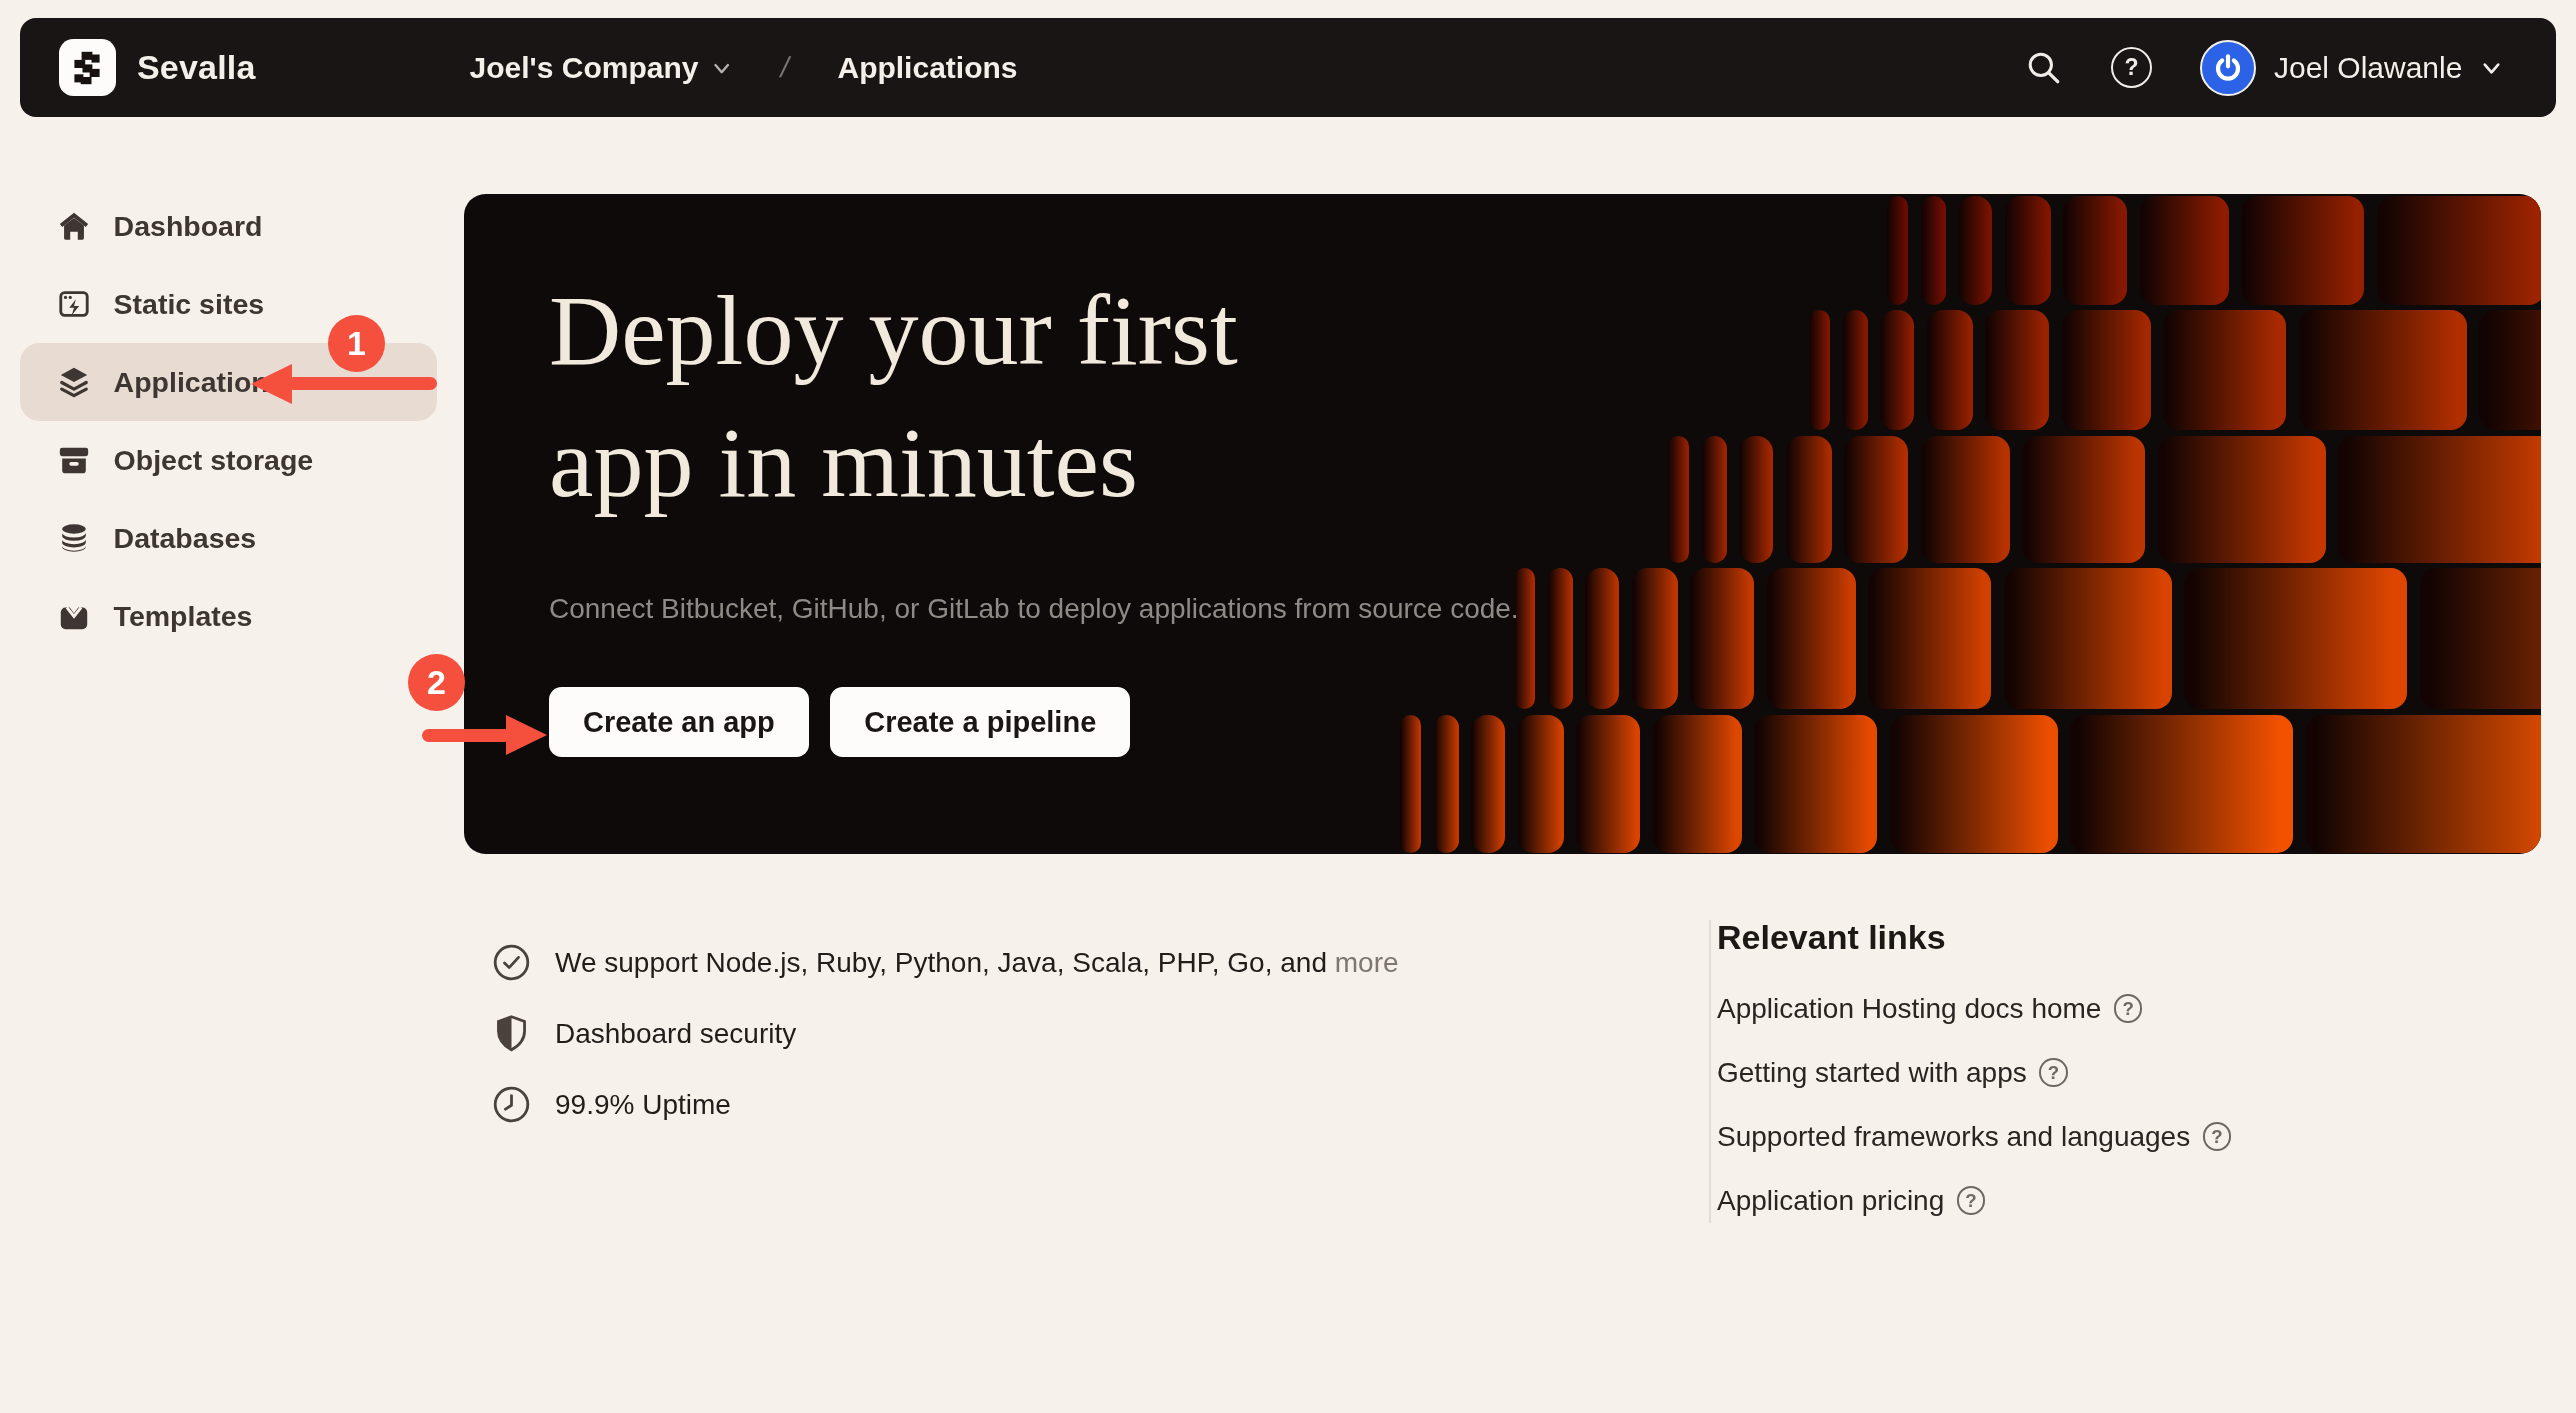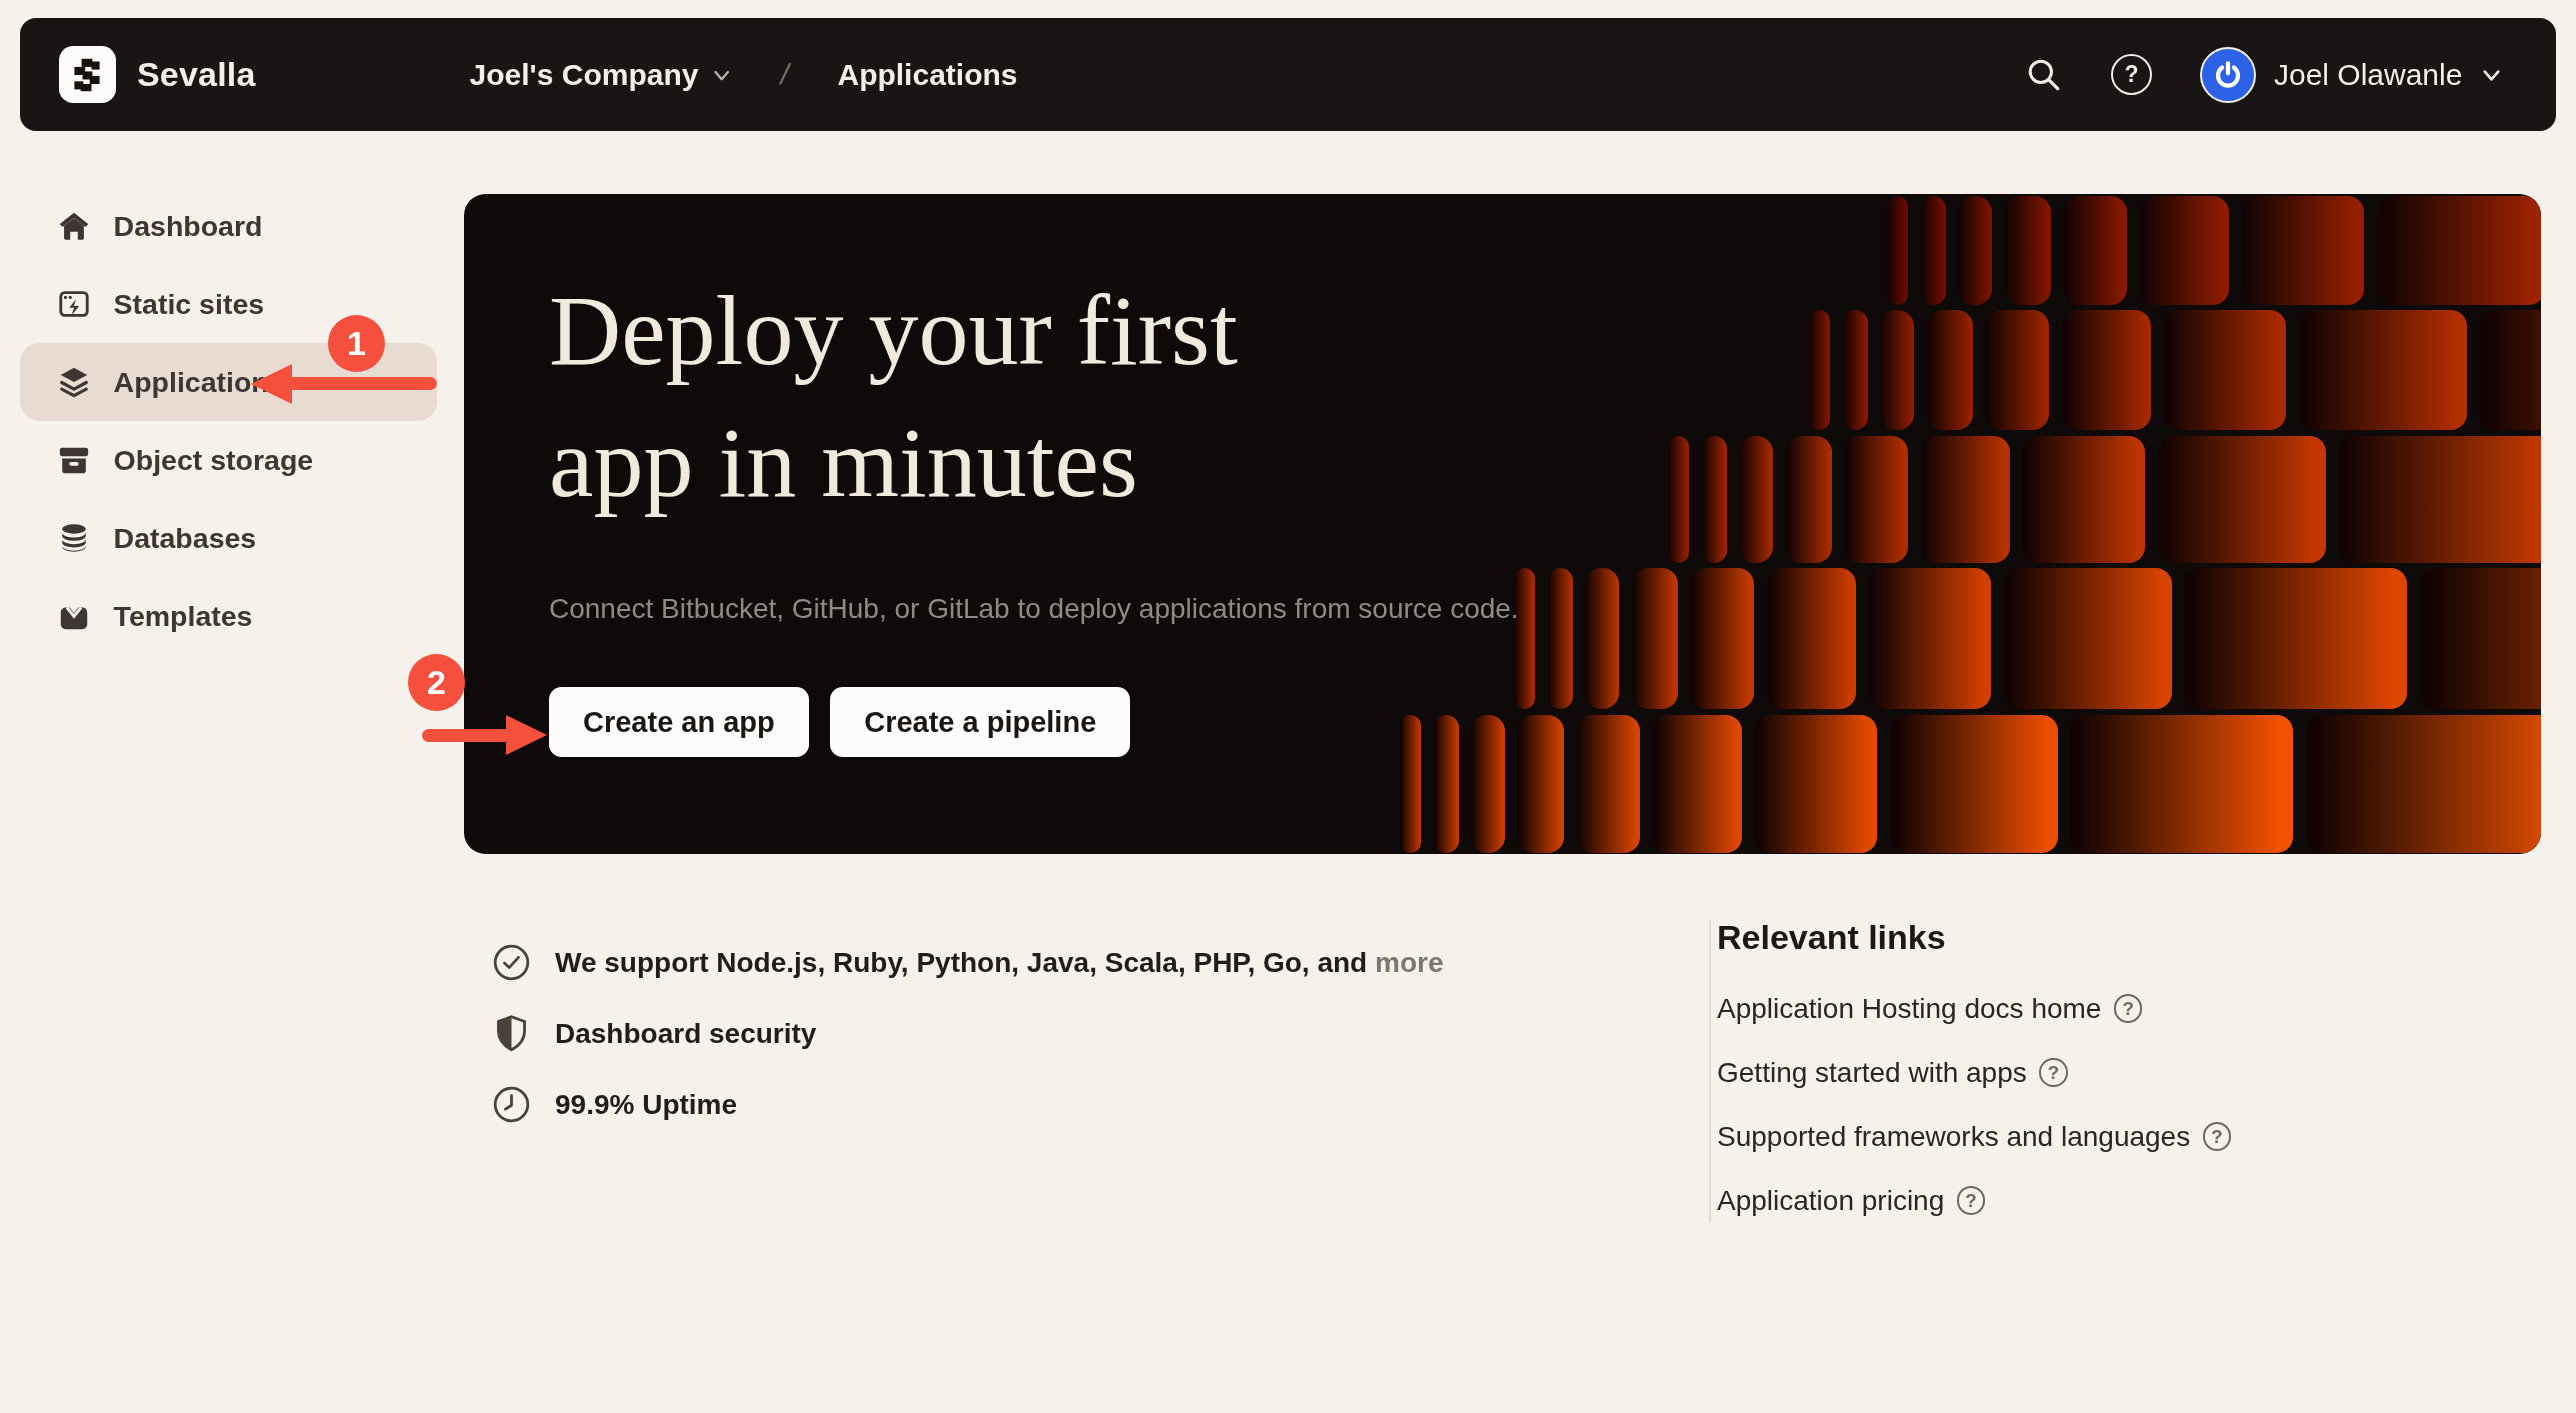--- a/index.html
+++ b/index.html
@@ -4,21 +4,21 @@
 <style>
   html,body{margin:0;padding:0;}
   body{
     width:2576px;height:1414px;position:relative;overflow:hidden;
     background:#f7f1eb;
     font-family:"Liberation Sans", sans-serif;
     -webkit-font-smoothing:antialiased;
   }
   
   .topbar{
-    position:absolute;left:19.6px;top:18px;right:19.6px;height:113px;
+    position:absolute;left:19.6px;top:18px;right:19.6px;height:99px;
     background:#1a1515;border-radius:16px;
     display:flex;align-items:center;padding:0 53px 0 39px;box-sizing:border-box;
     color:#f4efe9;
   }
   .logo-box{width:57px;height:57px;background:#fdfcfa;border-radius:14.3px;
     display:flex;align-items:center;justify-content:center;flex:none;}
   .brand{font-size:34px;font-weight:700;margin-left:21.4px;letter-spacing:0.2px;}
   .crumbs{display:flex;align-items:center;margin-left:214px;gap:29px;}
   .crumb-company{font-size:30px;font-weight:600;display:flex;align-items:center;gap:12.5px;cursor:pointer;}
   .crumb-sep{font-size:28.5px;color:#7b7570;margin:0 19.6px;transform:skewX(-12deg);}
@@ -57,21 +57,21 @@
     margin:71px 0 0 0;
   }
   .hero-sub{color:#8f8a85;font-size:28px;margin-top:64px;}
   .hero-btns{display:flex;gap:21.4px;margin-top:62px;}
   .btn{height:70px;background:#fdfcfb;border:none;border-radius:12.5px;
     padding:0 34px;font-family:"Liberation Sans",sans-serif;
     font-size:29px;font-weight:600;color:#1a1613;cursor:pointer;
     display:flex;align-items:center;justify-content:center;}
   
   .features{position:absolute;left:491px;top:927px;}
-  .feature-row{height:71px;display:flex;align-items:center;gap:23px;font-weight:bold;}
+  .feature-row{height:71px;display:flex;align-items:center;gap:23px;}
   .feature-text{font-size:28px;color:#221d1a;}
   .feature-link{color:#7d7671;cursor:pointer;}
   .v-divider{position:absolute;left:1709px;top:920px;width:1.8px;height:303px;background:#e4ddd5;}
   .links{position:absolute;left:1717px;top:918px;width:677px;}
   .links-heading{font-size:34px;font-weight:700;color:#1c1815;height:39px;margin-bottom:19.6px;}
   .link-row{height:64px;display:flex;align-items:center;gap:12.5px;cursor:pointer;}
   .link-text{font-size:28px;color:#2a2522;}
   .help-sm{width:28.5px;height:28.5px;border:2.2px solid #6f6862;color:#6f6862;font-size:18.7px;}
 </style>
 </head>

